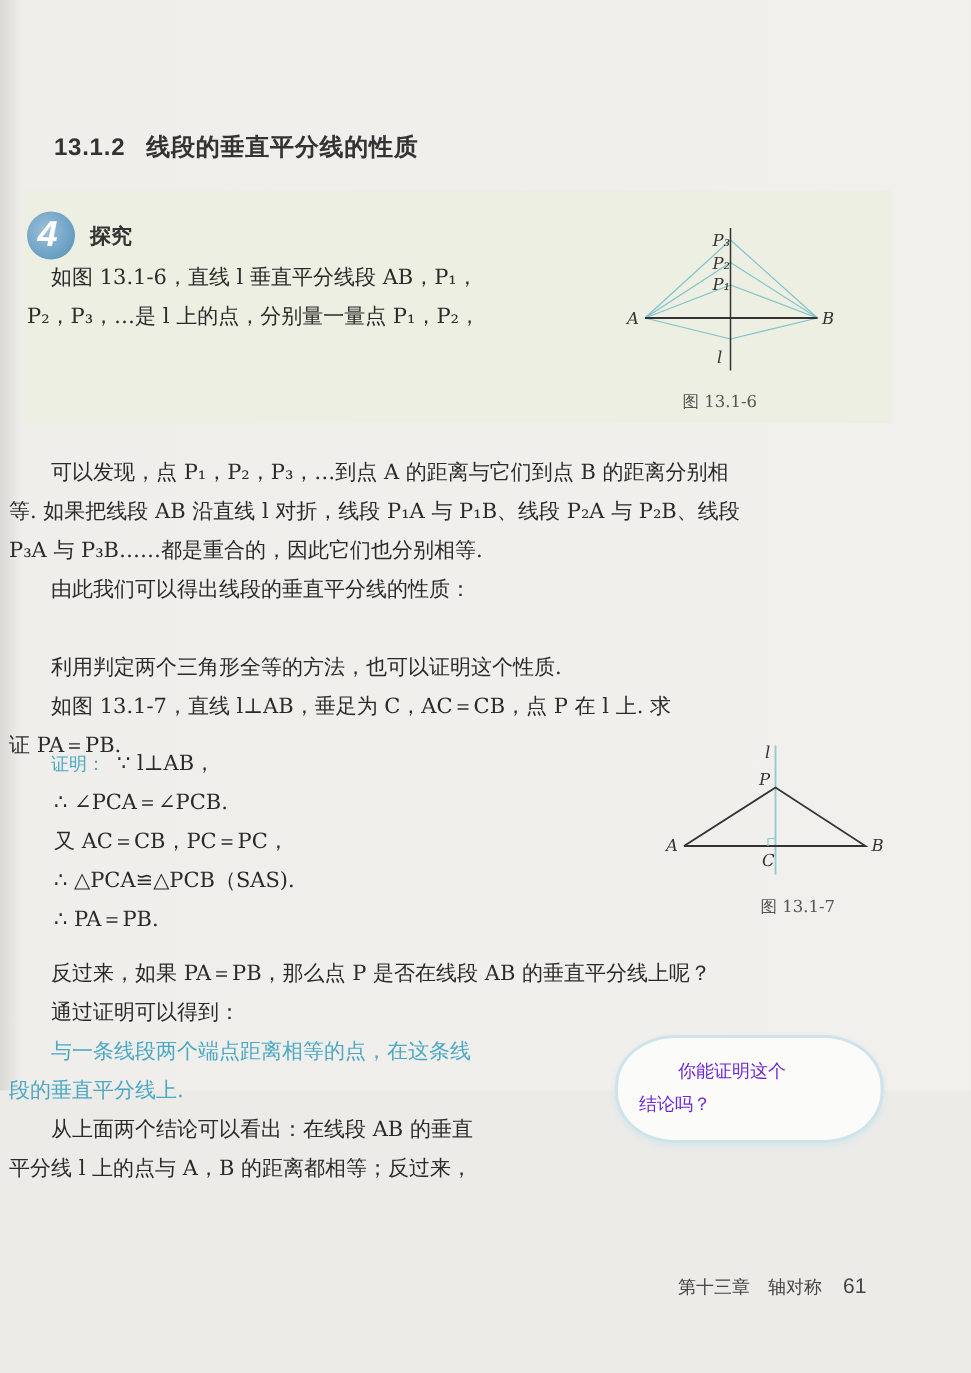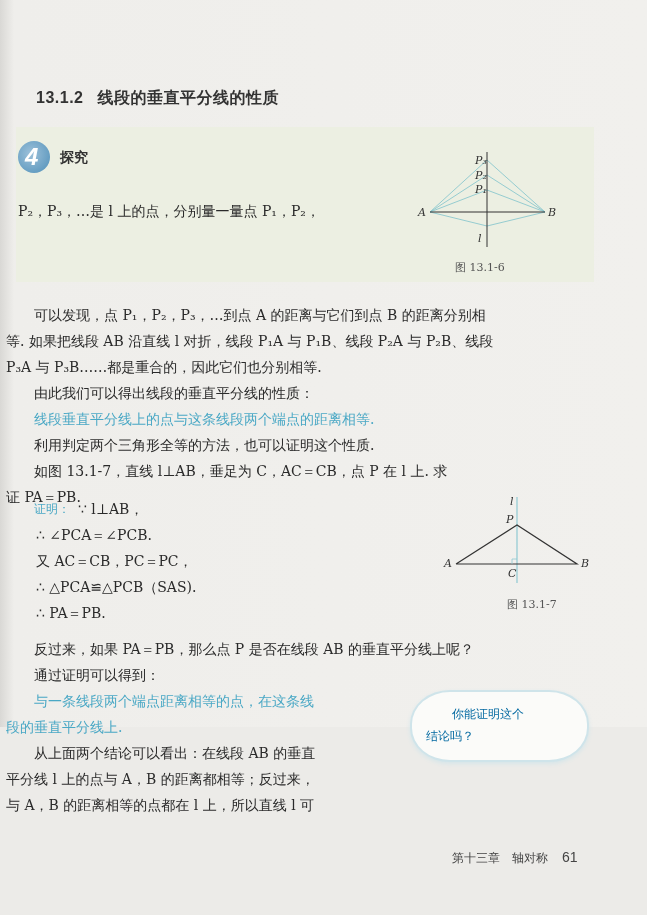--- a/index.html
+++ b/index.html
@@ -16,39 +16,40 @@
         background:radial-gradient(circle at 40% 40%,#9dc1da,#4f8fb8);}
   .explore-icon span{position:absolute;left:7px;top:2px;color:#fff;font-weight:bold;font-size:24px;
         font-family:"Liberation Sans",sans-serif;font-style:italic;}
   .explore-label{position:absolute;left:60px;top:149px;font-family:"Liberation Sans","DejaVu Sans",sans-serif;
         font-weight:bold;font-size:14px;color:#333;}
   .txt{position:absolute;font-size:14px;line-height:26px;white-space:nowrap;}
   .teal{color:#4aa8c5;}
   .fig-caption{position:absolute;font-size:11px;color:#555;}
   .cloud{position:absolute;left:410px;top:690px;width:175px;height:68px;background:#fbfbf9;
         border:2px solid #cfe4ea;border-radius:40px/34px;box-shadow:0 2px 4px #d6e6ea;}
-  .cloud .t{position:absolute;font-size:12px;color:#0369a1;white-space:nowrap;}
+  .cloud .t{position:absolute;font-size:12px;color:#6d28d9;white-space:nowrap;}
   .footer{position:absolute;left:452px;top:849px;font-family:"Liberation Sans","DejaVu Sans",sans-serif;
         font-size:12px;color:#444;}
   .footer .pg{margin-left:14px;font-size:14px;}
 </style>
 </head>
 <body>
 
 <div class="page">
 
   <div class="section-title">
     <span class="num">13.1.2</span><span>线段的垂直平分线的性质</span>
   </div>
 
   <div class="explore-box"></div>
   <div class="explore-icon">
       <span>4</span>
     </div>
   <div class="explore-label">探究</div>
+  <div class="txt" style="left:34px;top:172px;">如图 13.1-6，直线 l 垂直平分线段 AB，P₁，</div>
   <div class="txt" style="left:18px;top:198px;">P₂，P₃，…是 l 上的点，分别量一量点 P₁，P₂，</div>
 
   <svg style="position:absolute;left:410px;top:150px;" width="150" height="100">
     <g fill="none" stroke="#7fc3cc" stroke-width="0.8">
       <line x1="20" y1="62" x2="77" y2="10"></line>
         <line x1="77" y1="10" x2="135" y2="62"></line>
       <line x1="20" y1="62" x2="77" y2="25"></line>
         <line x1="77" y1="25" x2="135" y2="62"></line>
       <line x1="20" y1="62" x2="77" y2="40"></line>
         <line x1="77" y1="40" x2="135" y2="62"></line>
@@ -65,21 +66,20 @@
         <text x="138" y="66">B</text>
         <text x="68" y="92">l</text>
     </g>
   </svg>
   <div class="fig-caption" style="left:455px;top:260px;">图 13.1-6</div>
 
   <div class="txt" style="left:34px;top:302px;">可以发现，点 P₁，P₂，P₃，…到点 A 的距离与它们到点 B 的距离分别相</div>
   <div class="txt" style="left:6px;top:328px;">等. 如果把线段 AB 沿直线 l 对折，线段 P₁A 与 P₁B、线段 P₂A 与 P₂B、线段</div>
   <div class="txt" style="left:6px;top:354px;">P₃A 与 P₃B……都是重合的，因此它们也分别相等.</div>
   <div class="txt" style="left:34px;top:380px;">由此我们可以得出线段的垂直平分线的性质：</div>
-  <div class="txt teal" style="left:34px;top:406px;">线段垂直平分线上的点与这条线段两个端点的距离相等.</div>
   <div class="txt" style="left:34px;top:432px;">利用判定两个三角形全等的方法，也可以证明这个性质.</div>
   <div class="txt" style="left:34px;top:458px;">如图 13.1-7，直线 l⊥AB，垂足为 C，AC＝CB，点 P 在 l 上. 求</div>
   <div class="txt" style="left:6px;top:484px;">证 PA＝PB.</div>
 
   <div class="txt teal" style="left:34px;top:496px;font-size:12px;">证明：</div>
   <div class="txt" style="left:78px;top:496px;text-align:right;">∵  l⊥AB，</div>
   <div class="txt" style="left:36px;top:522px;">∴  ∠PCA＝∠PCB.</div>
   <div class="txt" style="left:36px;top:548px;">又  AC＝CB，PC＝PC，</div>
   <div class="txt" style="left:36px;top:574px;">∴  △PCA≌△PCB（SAS).</div>
   <div class="txt" style="left:36px;top:600px;">∴  PA＝PB.</div>
@@ -103,18 +103,17 @@
   <div class="txt" style="left:34px;top:662px;">通过证明可以得到：</div>
   <div class="txt teal" style="left:6px;top:714px;">段的垂直平分线上.</div>
 
   <div class="cloud">
     <div class="t" style="left:40px;top:14px;">你能证明这个</div>
     <div class="t" style="left:14px;top:36px;">结论吗？</div>
   </div>
 
   <div class="txt" style="left:34px;top:740px;">从上面两个结论可以看出：在线段 AB 的垂直</div>
   <div class="txt" style="left:6px;top:766px;">平分线 l 上的点与 A，B 的距离都相等；反过来，</div>
-  <div class="txt" style="left:6px;top:792px;">与 A，B 的距离相等的点都在 l 上，所以直线 l 可</div>
 
   <div class="footer">
     <span>第十三章　轴对称</span><span class="pg">61</span>
   </div>
 </div>
 
 </body></html>

